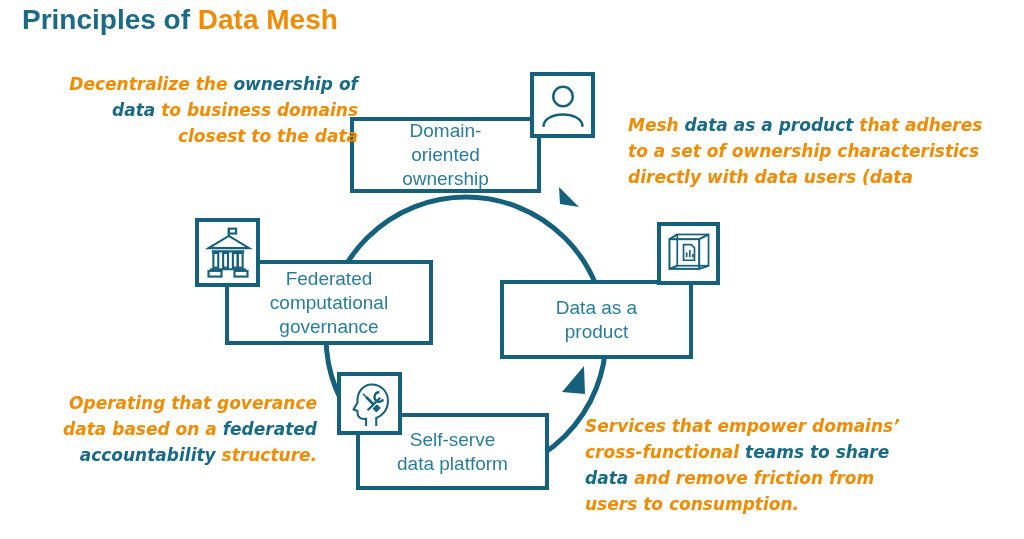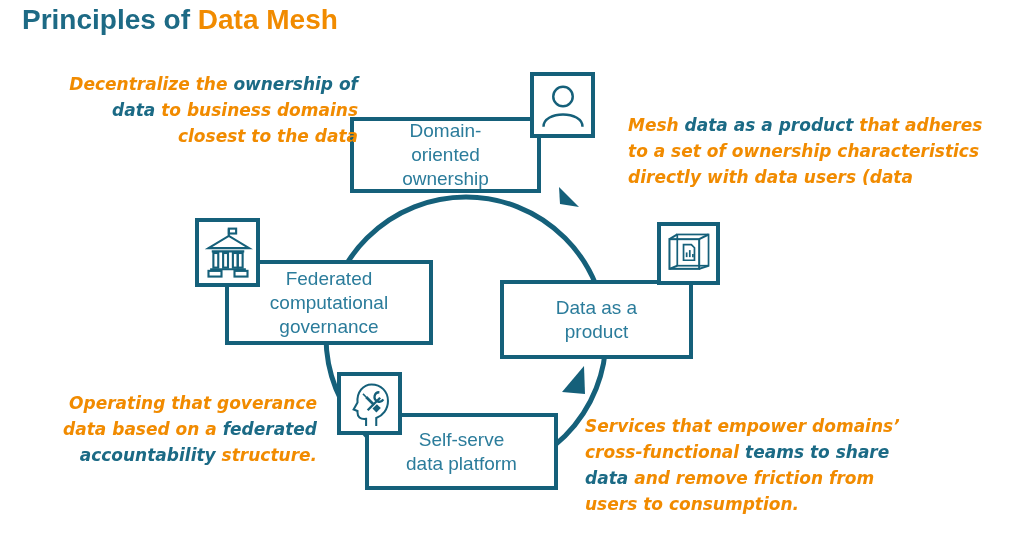--- a/index.html
+++ b/index.html
@@ -15,21 +15,21 @@
 
   
 
   
   .pbox{position:absolute;box-sizing:border-box;background:#ffffff;border:4px solid #15607a;
         display:flex;align-items:center;justify-content:center;text-align:center;
         color:#2b7c9b;font-size:19px;line-height:24px;white-space:pre-line;z-index:2;}
   .box-domain{left:350px;top:117px;width:191px;height:76px;}
   .box-product{left:500px;top:263px;width:193px;height:79px;margin-top:17px;}
   .box-governance{left:225px;top:260px;width:208px;height:85px;}
-  .box-platform{left:365px;top:413px;width:193px;height:77px;}
+  .box-platform{left:356px;top:413px;width:193px;height:77px;}
 
   
   .isq{position:absolute;box-sizing:border-box;background:#ffffff;border:4px solid #15607a;
        display:flex;align-items:center;justify-content:center;z-index:3;}
   .isq svg{display:block;}
   .icon-person{left:530px;top:72px;width:65px;height:66px;}
   .icon-cube{left:657px;top:222px;width:63px;height:63px;}
   .icon-bank{left:195px;top:218px;width:65px;height:69px;}
   .icon-head{left:337px;top:372px;width:65px;height:63px;}
 

